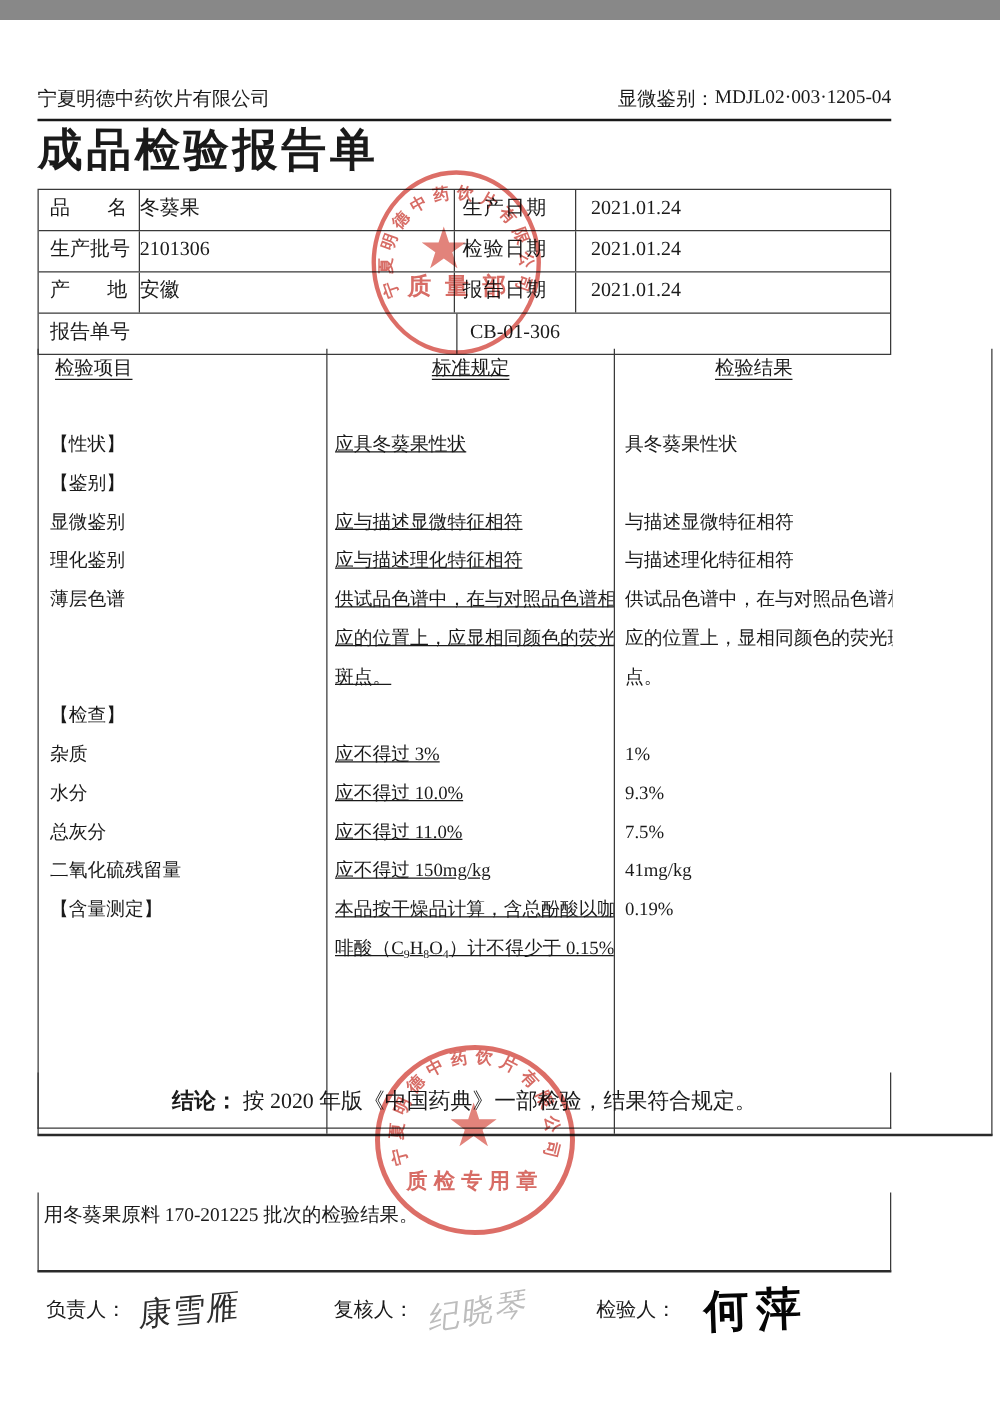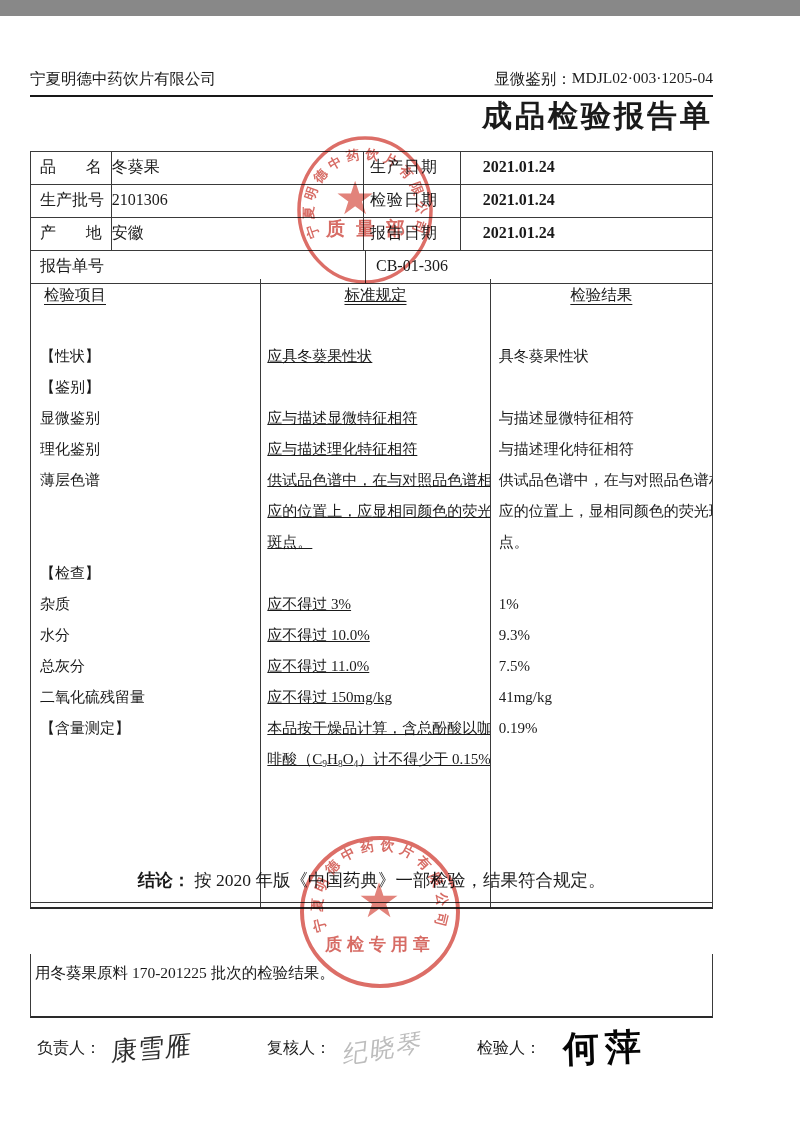--- a/index.html
+++ b/index.html
@@ -11,41 +11,41 @@
   
   .hdr{
     position:absolute;left:30px;top:44px;width:683px;height:30px;
     border-bottom:2.5px solid #181818;
     display:flex;justify-content:space-between;align-items:flex-end;
     padding-bottom:5px;font-size:15.5px;
   }
   .hdr .code{display:flex;}
   
   .title{
-    position:absolute;left:30px;top:80px;width:683px;text-align:right;
-    font-size:30px;font-weight:bold;letter-spacing:3px;
+    position:absolute;left:30px;top:80px;width:683px;text-align:left;
+    font-size:36px;font-weight:bold;letter-spacing:3px;
   }
   
   .info-table{
     position:absolute;left:30px;top:135px;width:683px;
     border:1.5px solid #3a3a3a;box-sizing:border-box;font-size:16px;
   }
   .irow{display:flex;height:32px;line-height:30px;border-top:1.2px solid #3a3a3a;}
   .irow:first-child{border-top:none;}
   .icell{box-sizing:border-box;border-left:1.2px solid #3a3a3a;overflow:hidden;white-space:nowrap;}
   .icell:first-child{border-left:none;}
   .c-l1{width:80px;padding:0 9px;text-align:justify;text-align-last:justify;}
   .c-v1{width:253px;}
   .c-l2{width:97px;padding-left:6px;letter-spacing:1px;}
-  .c-v2{width:253px;padding-left:22px;font-weight:bold;}
+  .c-v2{width:253px;padding-left:12px;}
   .c-rl{width:335px;padding-left:9px;}
   .c-rv{width:348px;padding-left:10px;}
   
   .insp{
-    position:absolute;left:30px;top:263px;width:683px;height:630px;
+    position:absolute;left:30px;top:263px;width:764px;height:630px;
     border:1.5px solid #3a3a3a;border-top:none;border-bottom:2px solid #2a2a2a;
     box-sizing:border-box;display:flex;
   }
   .col{box-sizing:border-box;overflow:hidden;}
   .col1{width:230px;}
   .col2{width:230px;border-left:1.2px solid #3a3a3a;text-decoration:underline;}
   .col3{width:223px;border-left:1.2px solid #3a3a3a;}
   .chead{height:31px;line-height:31px;font-size:15.5px;white-space:nowrap;}
   .col1 .chead{padding-left:13px;}
   .col2 .chead,.col3 .chead{text-align:center;}

